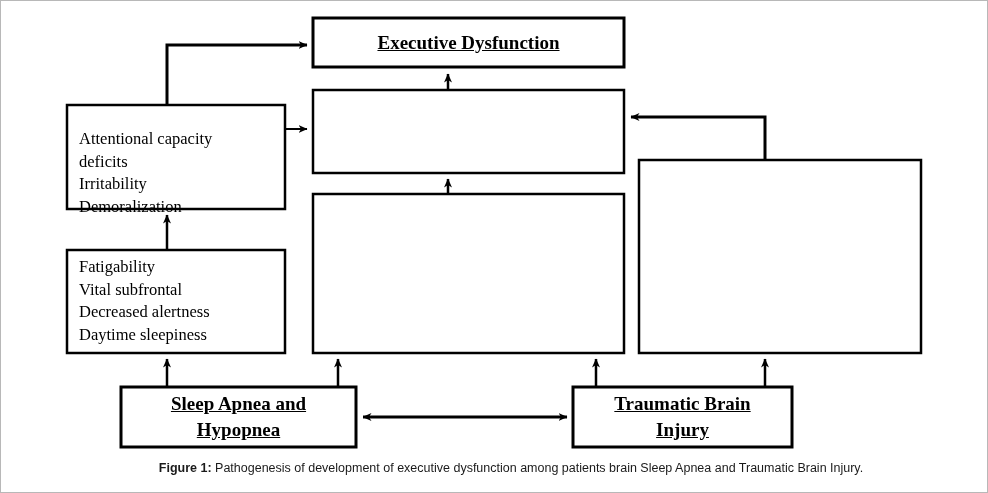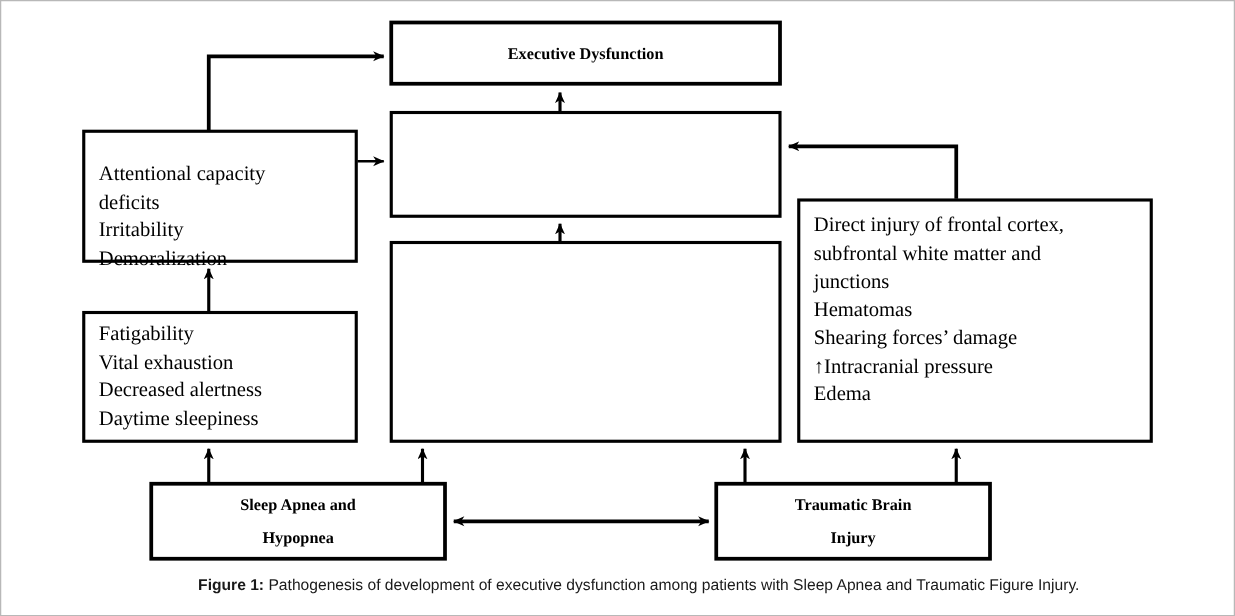--- a/index.html
+++ b/index.html
@@ -28,26 +28,27 @@
     position: absolute;
     box-sizing: border-box;
     font-family: "Liberation Serif", serif;
     font-size: 16.5px;
     line-height: 22.5px;
     color: #000000;
     white-space: pre-line;
   }
   .box-text.bold-center {
     font-weight: bold;
-    font-size: 13px;
+    font-size: 19px;
     line-height: 26px;
     text-align: center;
     display: flex;
     align-items: center;
     justify-content: center;
+    text-decoration: underline;
   }
   #caption {
     position: absolute;
     left: 0;
     top: 460px;
     width: 988px;
     text-align: center;
     font-family: "Liberation Sans", sans-serif;
     font-size: 12.5px;
     color: #1a1a1a;
@@ -116,34 +117,27 @@
 
   <div class="box-text bold-center" style="left:313px; top:18px; width:309px; height:47px;">Executive Dysfunction</div>
 
   <div class="box-text" style="left:78px; top:110px; width:204px;margin-top:17px;">Attentional capacity
 deficits
 Irritability
 Demoralization</div>
 
 
   <div class="box-text" style="left:78px; top:255px; width:204px;">Fatigability
-Vital exhaustion
+Vital subfrontal
 Decreased alertness
 Daytime sleepiness</div>
 
 
-  <div class="box-text" style="left:650px; top:168px; width:266px;">Direct injury of frontal cortex,
-subfrontal white matter and
-junctions
-Hematomas
-Shearing forces’ damage
-↑Intracranial pressure
-Edema</div>
 
   <div class="box-text bold-center" style="left:121px; top:387px; width:233px; height:58px;">Sleep Apnea and
 Hypopnea</div>
 
   <div class="box-text bold-center" style="left:573px; top:387px; width:217px; height:58px;">Traumatic Brain
 Injury</div>
 
-  <div id="caption"><span class="cap-label">Figure 1:</span><span> Pathogenesis of development of executive dysfunction among patients with Sleep Apnea and Traumatic Figure Injury.</span></div>
+  <div id="caption"><span class="cap-label">Figure 1:</span><span> Pathogenesis of development of executive dysfunction among patients brain Sleep Apnea and Traumatic Brain Injury.</span></div>
 
 </div>
 
 </body></html>

